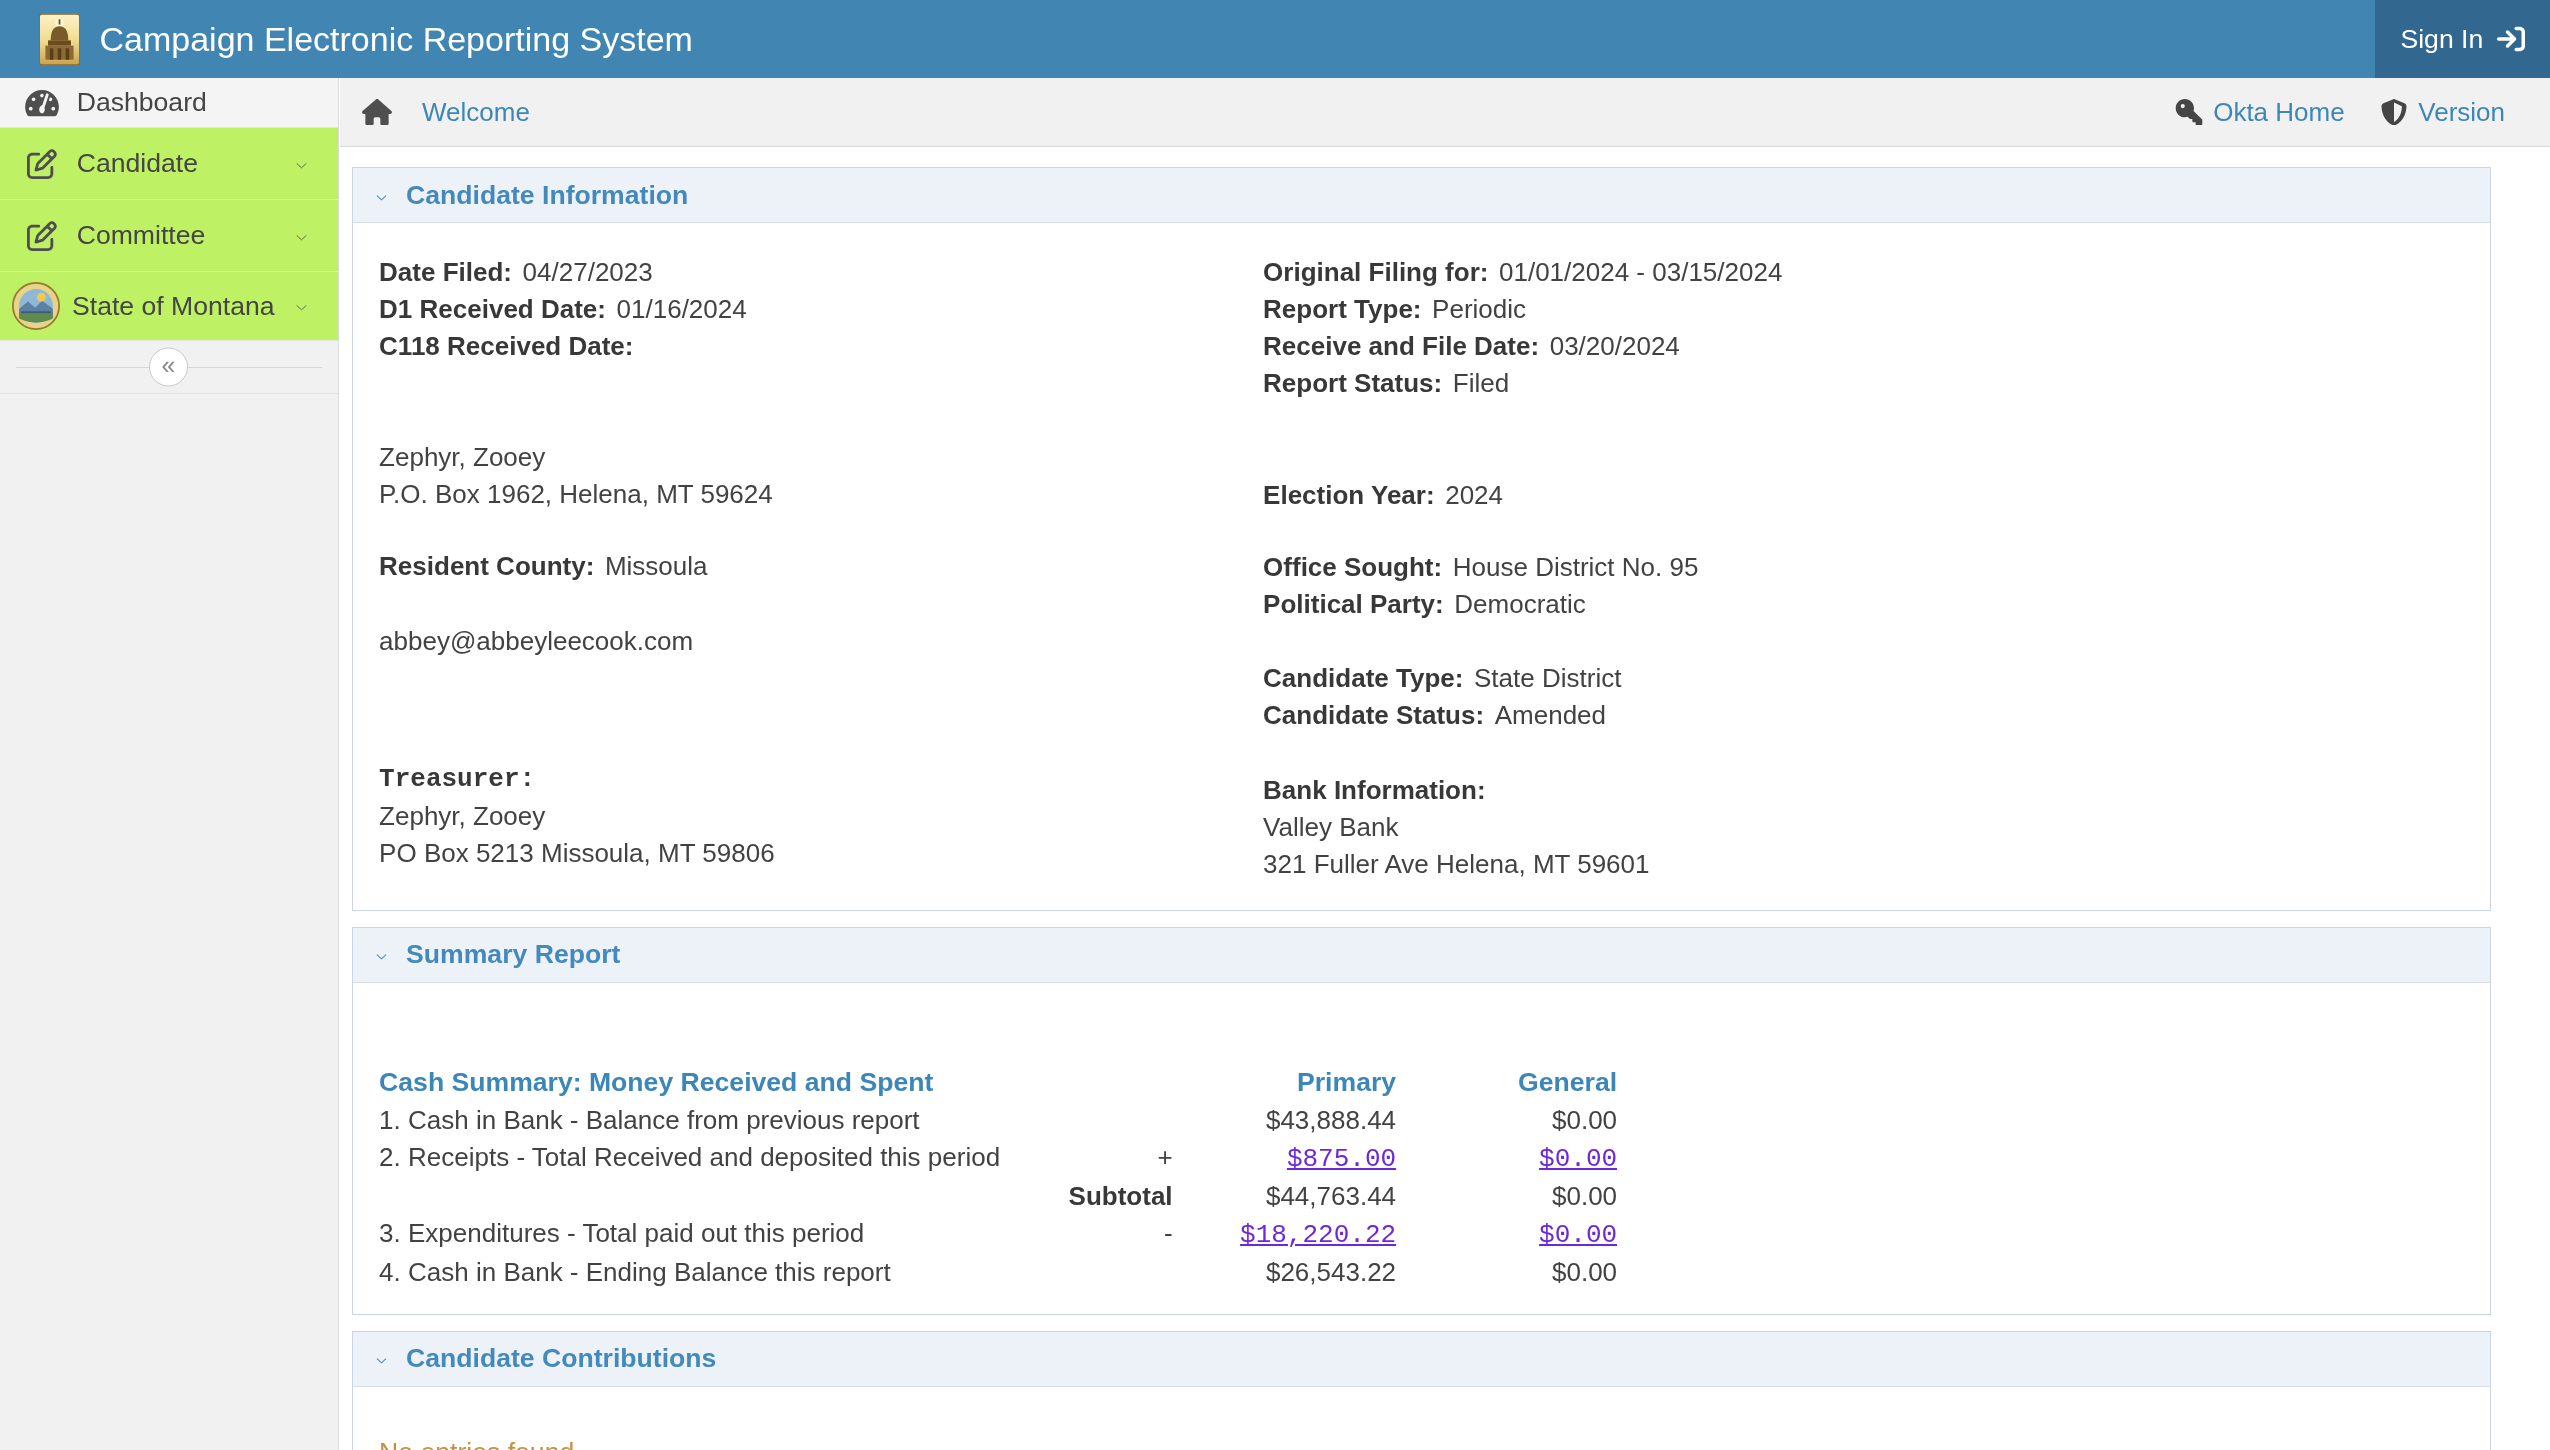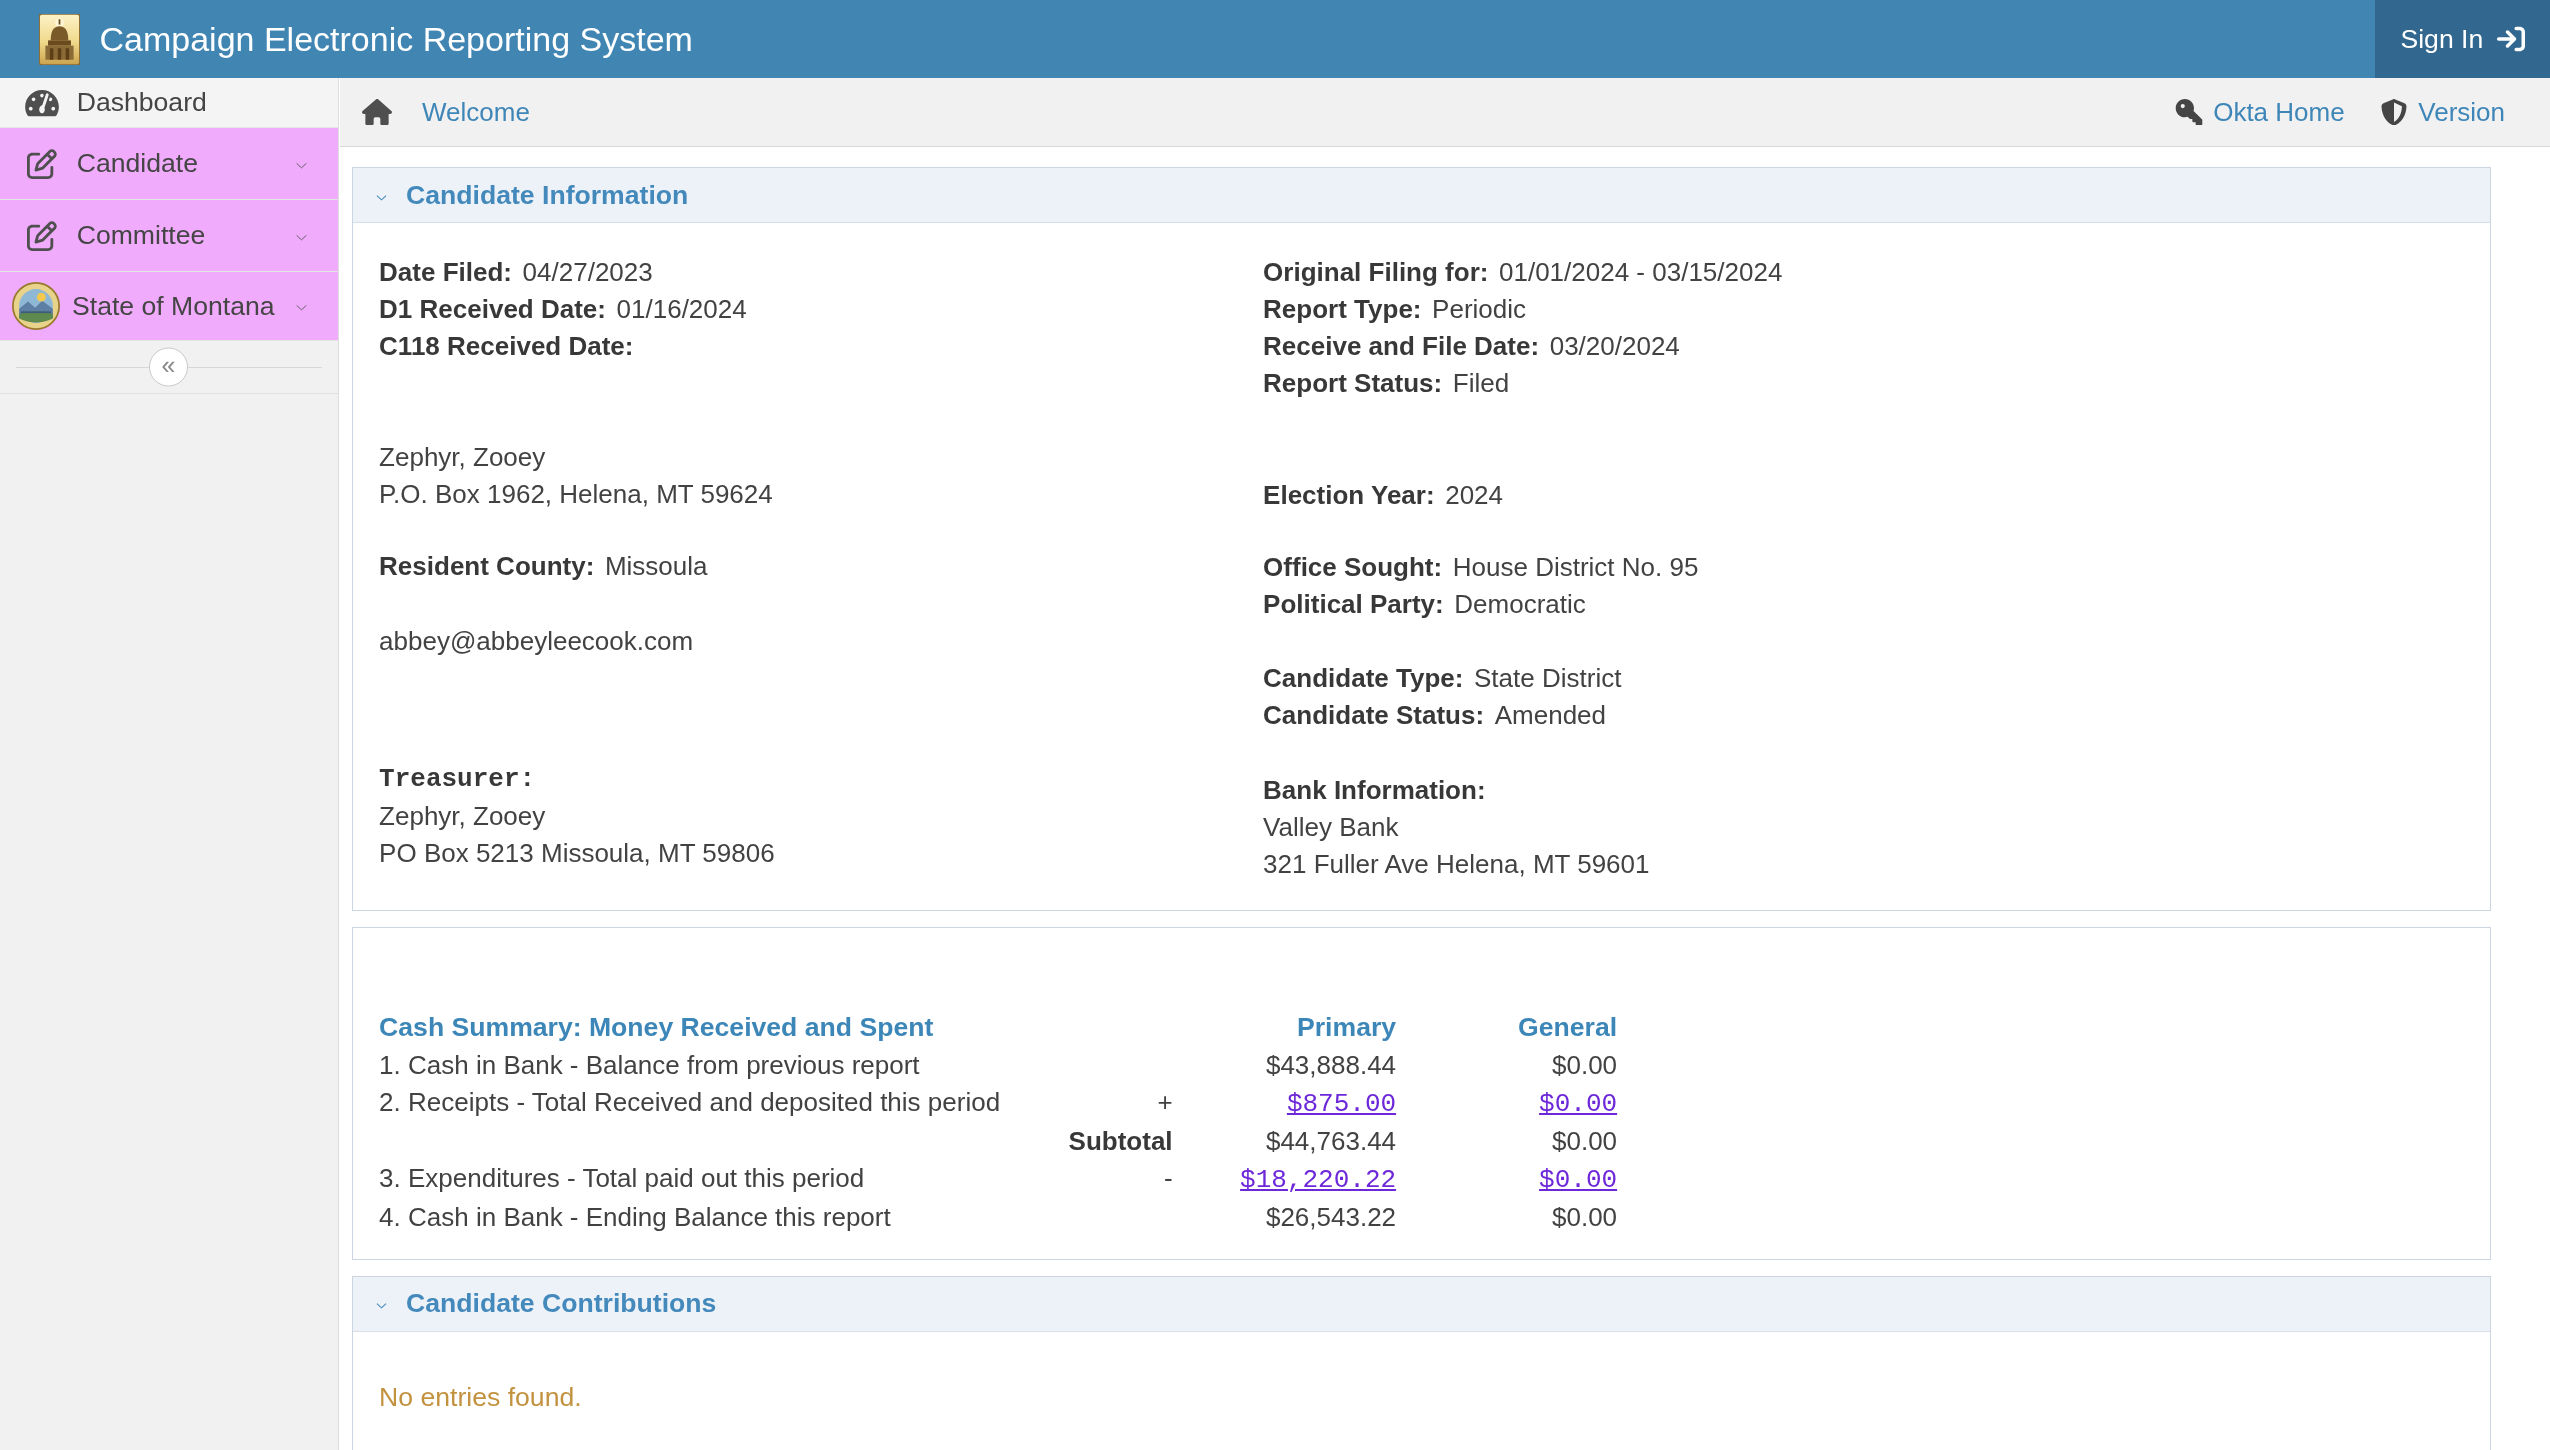--- a/index.html
+++ b/index.html
@@ -26,21 +26,21 @@
 
   
   .sidebar {
     position:absolute; top:78px; left:0; bottom:0; width:339px;
     background:#ffffff; border-right:0.9px solid #dddddd;
     display:flex; flex-direction:column;
   }
   .side-item {
     display:flex; align-items:center; position:relative;
     border-bottom:0.9px solid #e4e4e4; padding-left:24px; cursor:pointer;
-    color:#454545; font-size:26.6px; background:#f0abfc;
+    color:#454545; font-size:26.6px; background:#bef264;
   }
   .side-item.active { background:#f4f4f4; }
   .side-item .ico { width:35px; display:flex; justify-content:center; flex:0 0 auto; }
   .side-item .ico svg { width:34px; height:30px; fill:#4f4f4f; }
   .side-item .lbl { margin-left:17.7px; }
   .side-item .chev { position:absolute; right:25px; top:50%; transform:translateY(-50%); }
   .side-item .chev svg { width:23px; height:14px; stroke:#5a5a5a; stroke-width:34; fill:none; }
   .seal { width:48px; height:48px; flex:0 0 auto; margin-left:-12.4px; }
   .side-item.montana .lbl { margin-left:12.4px; }
 
@@ -274,20 +274,28 @@
           <div class="line"><b>Candidate Status:</b><span class="val">Amended</span></div>
 
           <div class="line gap43"><b>Bank Information:</b></div>
           <div class="line">Valley Bank</div>
           <div class="line">321 Fuller Ave Helena, MT 59601</div>
         </div>
       </div>
     </div>
 
     <div class="panel">
+      <div class="panel-header">
+        <span class="pchev">
+          <svg viewBox="0 0 448 512">
+              <polyline points="48,180 224,340 400,180"></polyline>
+            </svg>
+        </span>
+        <span class="panel-title">Summary Report</span>
+      </div>
       <div class="panel-body-summary">
         <div class="sumgrid">
           <div class="sum-head sum-title" style="grid-column:1 / span 2;">Cash Summary: Money Received and Spent</div>
           <div class="sum-head sum-title col-num">Primary</div>
           <div class="sum-head sum-title col-num">General</div>
 
           <div>1. Cash in Bank - Balance from previous report</div>
           <div class="col-op"></div>
           <div class="col-num">$43,888.44</div>
           <div class="col-num">$0.00</div>

